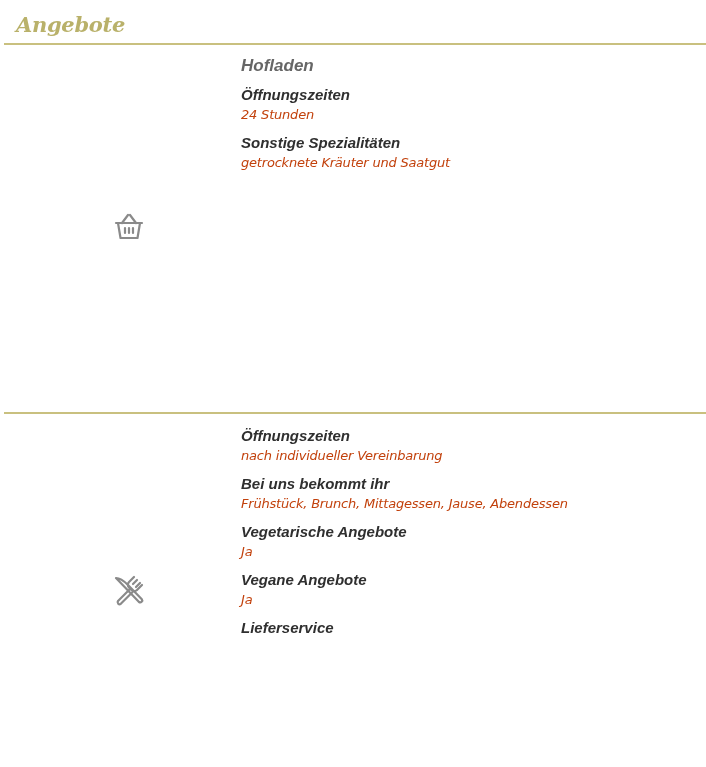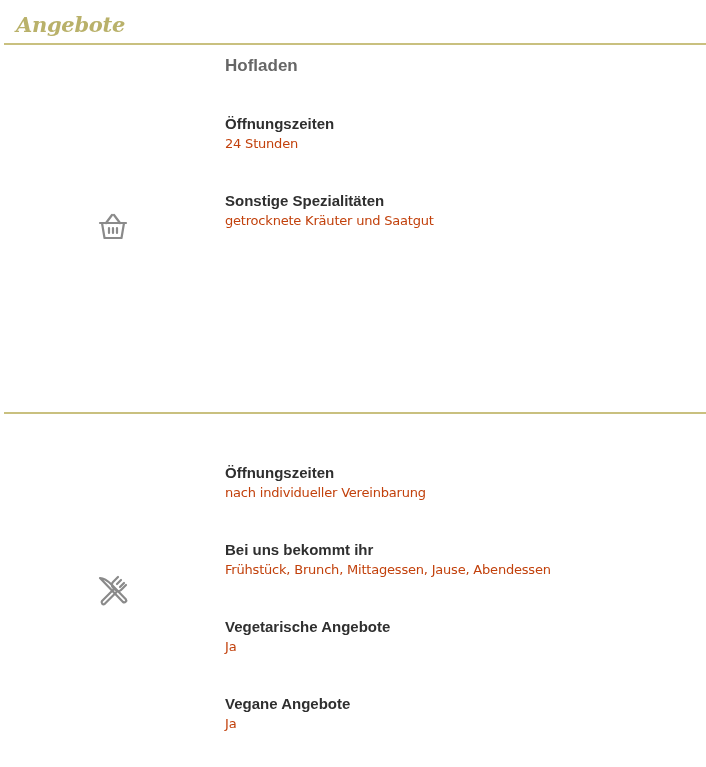--- a/index.html
+++ b/index.html
@@ -13,34 +13,34 @@
     font-family: "DejaVu Serif", "Liberation Serif", serif;
     font-weight: bold; font-style: italic;
     font-size: 21px; letter-spacing: -0.3px;
     color: #b9b16a; margin: 4px; line-height: 28px;
   }
   .divider {
     position: absolute; left: 4px; right: 0; height: 2px;
     background: #c9c07f;
   }
   .section {
-    position: absolute; left: 0; right: 0;
+    position: absolute; left: 16px; right: 0; font-style: italic;
   }
   .section-icon {
     position: absolute; width: 36px; height: 36px;
     left: 95px;
   }
   .section-body {
     position: absolute; left: 225px; top: 0; right: 0;
   }
   .section-heading {
     font-size: 17px; font-weight: bold; color: #666666;
     line-height: 22px; margin: 0 0 8px 0;
   }
-  .field { margin-bottom: 8px; margin-top: 37px; }
+  .field { margin-bottom: 8px; }
   .field-label {
     font-size: 15px; font-weight: bold; color: #2f2f2f; line-height: 20px;
   }
   .field-value {
     font-family: "DejaVu Sans", "Liberation Sans", sans-serif;
     font-size: 13px; color: #c2410c; line-height: 20px;
     letter-spacing: -0.2px;
   }
   .product-list { margin: 0; padding: 0; list-style: none; }
   .product-list li {

